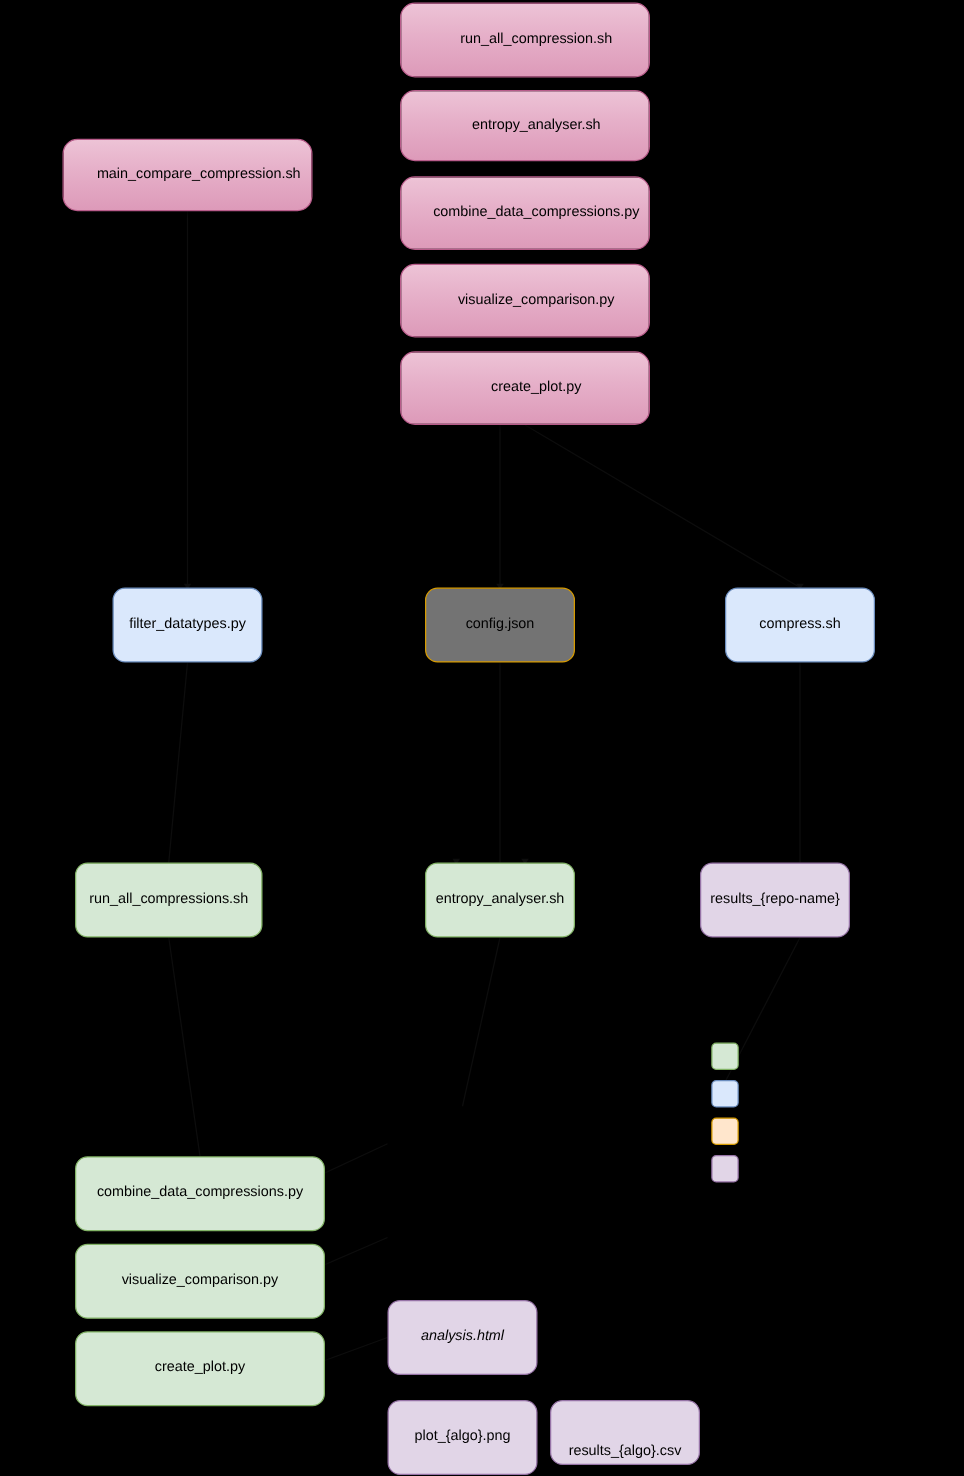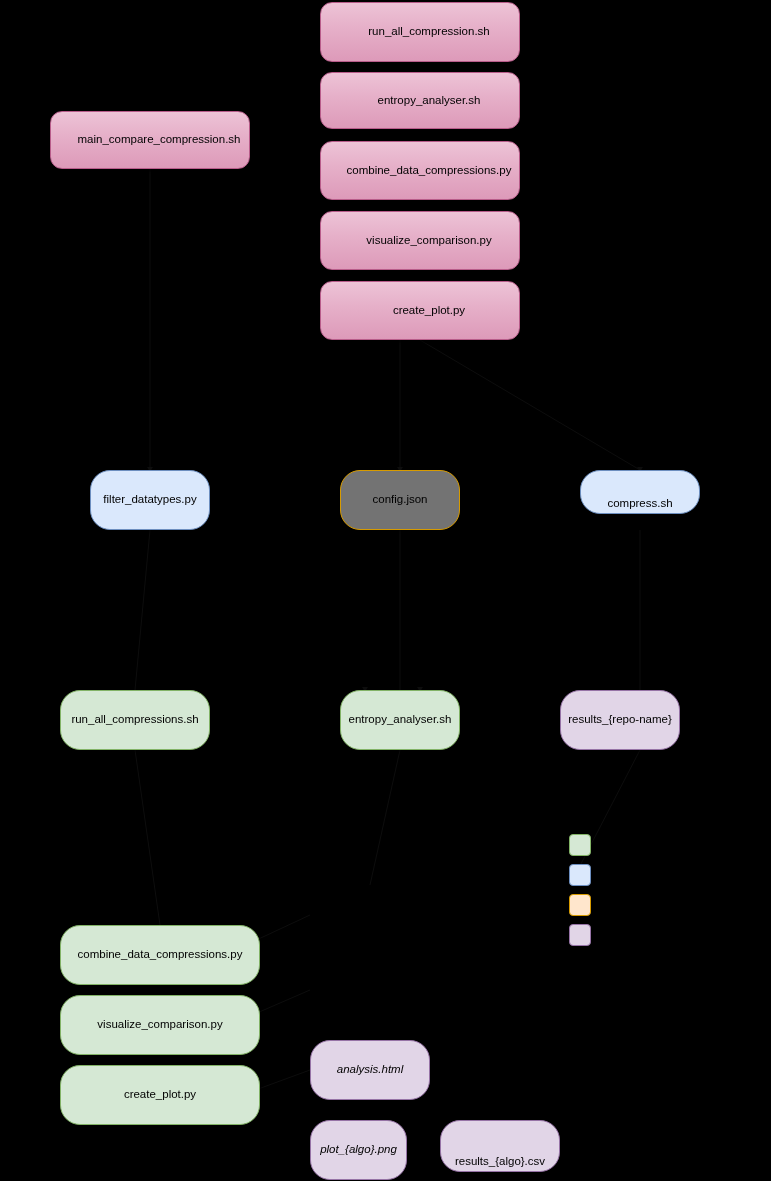--- a/index.html
+++ b/index.html
@@ -30,21 +30,21 @@
     height: 1181px;
     pointer-events: none;
   }
   .node {
     position: absolute;
     box-sizing: border-box;
     display: flex;
     align-items: center;
     justify-content: center;
     text-align: center;
-    border-radius: 20px;
+    border-radius: 10px;
     border-style: solid;
     border-width: 1px;
     font-size: 11.5px;
     line-height: 1.2;
     color: #000000;
     padding: 2px 6px;
     white-space: nowrap;
   }
   
   .n-pink {
@@ -143,21 +143,21 @@
   <div class="node n-pink" style="left:320px; top:281px; width:200px; height:59px;">
     <span>create_plot.py</span>
   </div>
 
   <div class="node n-blue" style="left:90px;  top:470px; width:120px; height:60px;">
     <span>filter_datatypes.py</span>
   </div>
   <div class="node n-orange" style="left:340px; top:470px; width:120px; height:60px;">
     <span>config.json</span>
   </div>
-  <div class="node n-blue" style="left:580px; top:470px; width:120px; height:44px;align-items:flex-end;">
+  <div class="node n-blue" style="left:580px; top:470px; width:120px; height:60px;">
     <span>compress.sh</span>
   </div>
 
   <div class="node n-green" style="left:60px;  top:690px; width:150px; height:60px;">
     <span>run_all_compressions.sh</span>
   </div>
   <div class="node n-green" style="left:340px; top:690px; width:120px; height:60px;">
     <span>entropy_analyser.sh</span>
   </div>
   <div class="node n-purple" style="left:560px; top:690px; width:120px; height:60px;">
@@ -170,21 +170,21 @@
   <div class="node n-green" style="left:60px; top:995px;  width:200px; height:60px;">
     <span>visualize_comparison.py</span>
   </div>
   <div class="node n-green" style="left:60px; top:1065px; width:200px; height:60px;">
     <span>create_plot.py</span>
   </div>
 
   <div class="node n-purple" style="left:310px; top:1040px; width:120px; height:60px;font-style:italic;">
     <span>analysis.html</span>
   </div>
-  <div class="node n-purple" style="left:310px; top:1120px; width:97px; height:60px;font-style:italic;">
+  <div class="node n-purple" style="left:310px; top:1120px; width:120px; height:60px;">
     <span>plot_{algo}.png</span>
   </div>
   <div class="node n-purple" style="left:440px; top:1120px; width:120px; height:52px;align-items:flex-end;">
     <span>results_{algo}.csv</span>
   </div>
 
   <div class="legend">
     <div class="swatch" style="top:0px;  background:#d5e8d4; border-color:#82b366;"></div>
     <div class="legend-label" style="top:0px;"></div>
 

